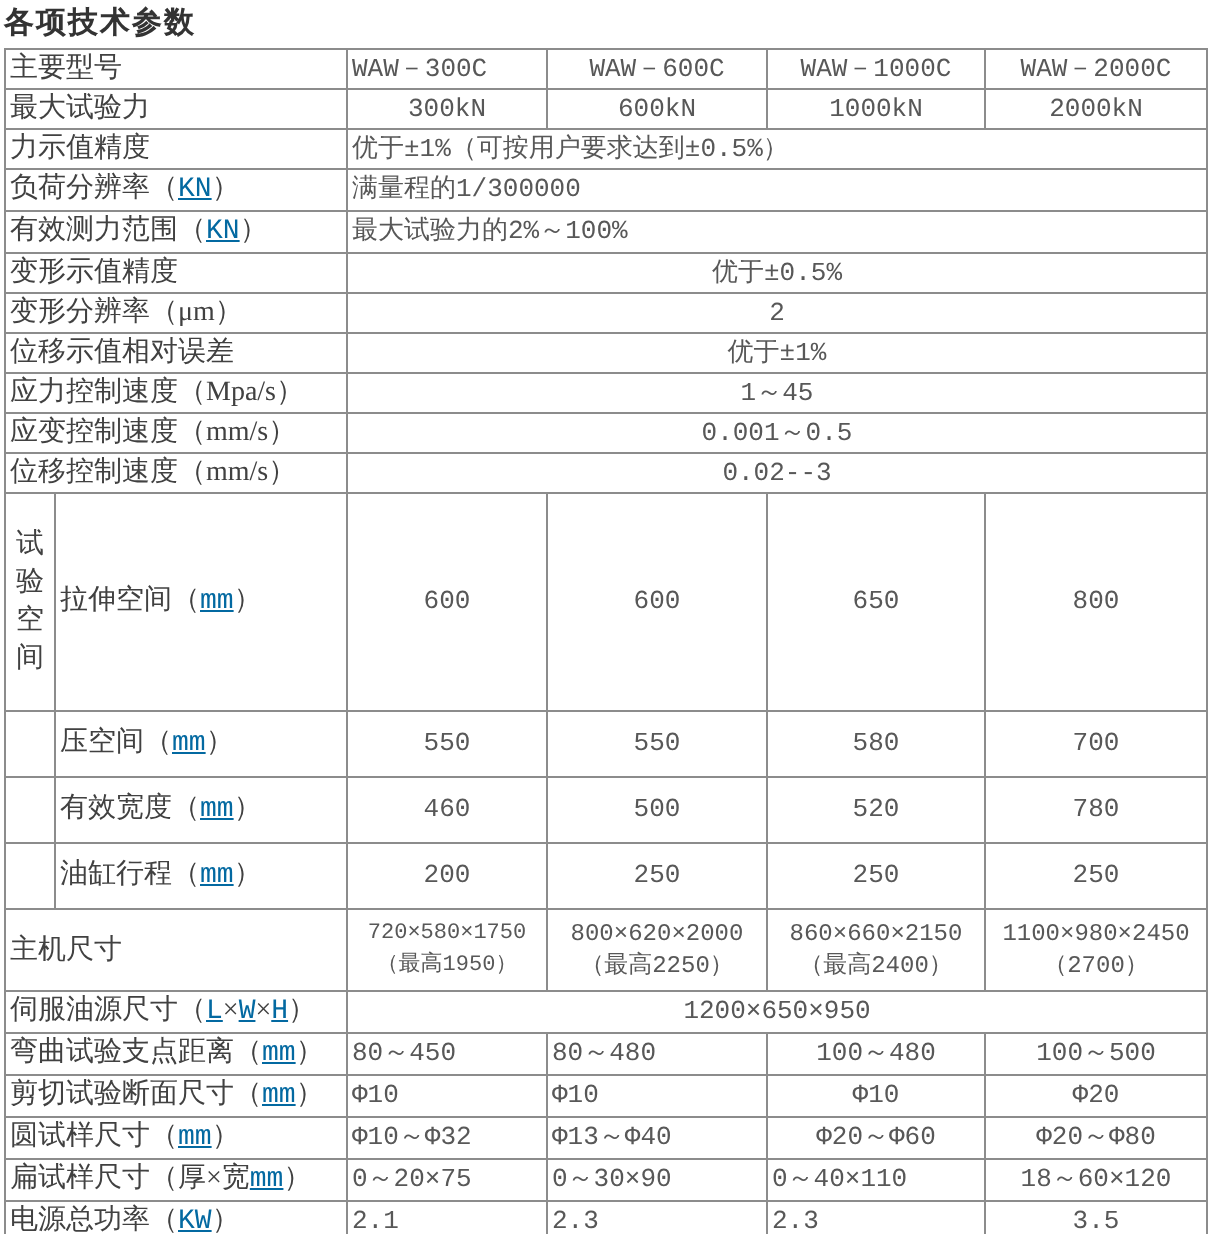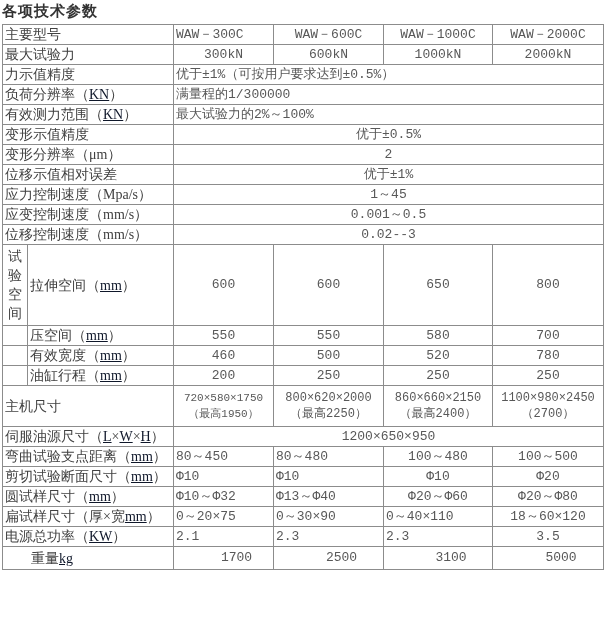--- a/index.html
+++ b/index.html
@@ -11,24 +11,24 @@
   td{border:1px solid #8c8c8c;padding:1px 2px;vertical-align:middle;
      overflow:hidden;box-sizing:border-box;}
   
   td.lbl{font-family:"Liberation Serif",serif;font-size:14px;color:#414141;
          text-align:left;line-height:17px;margin-top:28px;}
   
   td.val{font-family:"Liberation Mono","DejaVu Sans Mono",monospace;
          font-size:13px;color:#585858;line-height:16px;}
   td.c{text-align:center;}
   td.l{text-align:left;}
-  .lk{color:#0f172a;text-decoration:underline;font-family:Liberation Serif, serif;}
+  .lk{color:#0369a1;text-decoration:underline;font-family:Liberation Mono, monospace;}
   td.grp{font-family:"Liberation Serif",serif;font-size:14px;color:#414141;
          text-align:center;vertical-align:middle;line-height:19px;
-         word-break:break-all;padding:2px 5px;}
+         word-break:break-all;padding:16px 5px;}
   .dim2{display:block;}
   tr.std td{height:19px;}
   tr.tall td{height:78px;}
   tr.dual td{height:41px;}
   tr.last td{height:23px;padding-left:28px;}
 </style>
 </head>
 <body>
 
 <div class="page">

